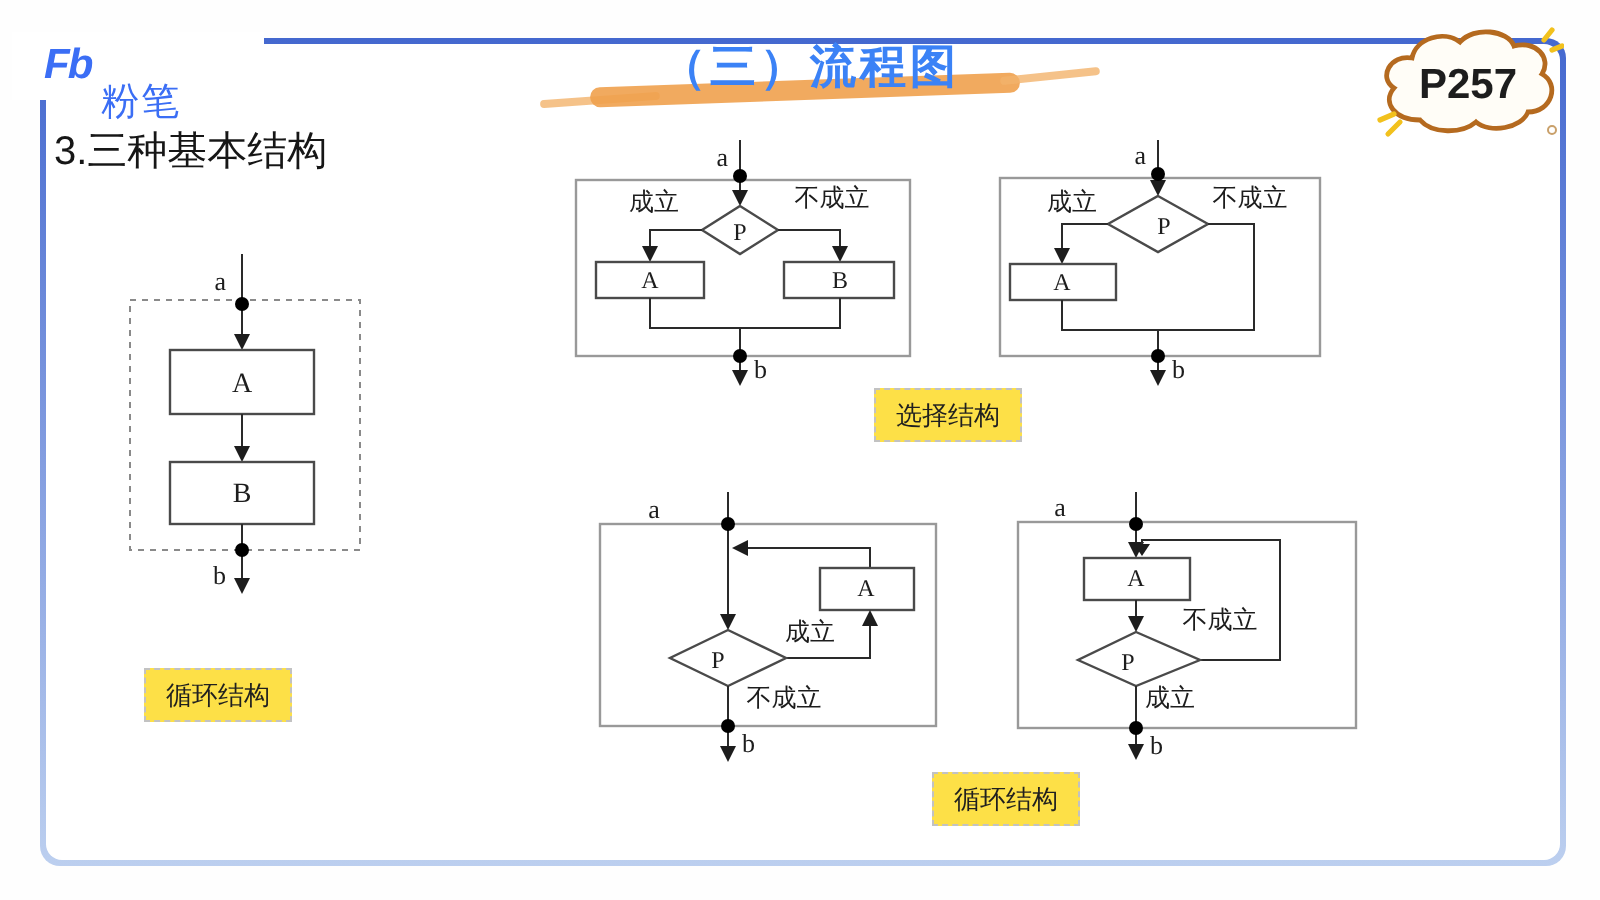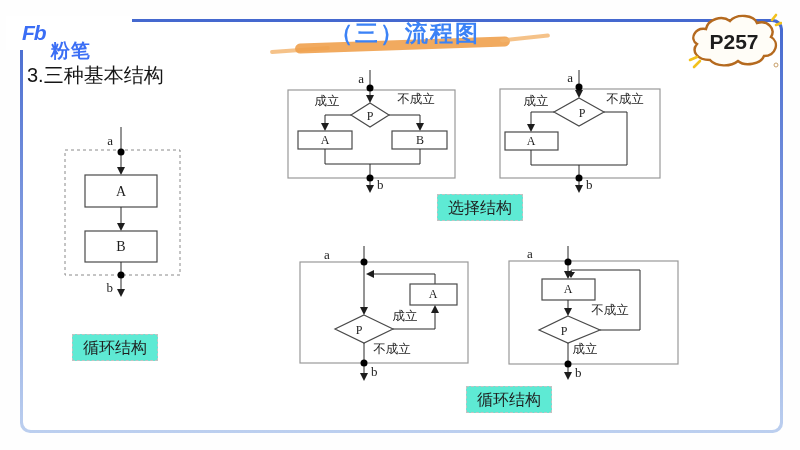--- a/index.html
+++ b/index.html
@@ -8,42 +8,42 @@
 
   
   .frame-outer{position:absolute;left:20px;top:19px;width:763px;height:414px;border-radius:10px;
                background:linear-gradient(180deg,#4468cf 0%,#7c97de 45%,#bccfef 100%);z-index:0;}
   .frame-inner{position:absolute;left:3px;top:3px;width:757px;height:408px;border-radius:8px;background:#fff;}
 
   
   .logo{position:absolute;left:6px;top:16px;width:126px;height:34px;background:#fff;z-index:3;
         display:flex;align-items:center;gap:5px;padding-left:16px;box-sizing:border-box;}
   .logo .fb{color:#3b6ef5;font-weight:bold;font-size:21px;font-style:italic;letter-spacing:-1px;}
-  .logo .name{color:#3b6ef5;font-weight:bold;font-size:19px;letter-spacing:1px;margin-top:36px;}
+  .logo .name{color:#3b6ef5;font-weight:normal;font-size:19px;letter-spacing:1px;margin-top:36px;}
 
   
   .title-wrap{position:absolute;left:280px;top:18px;width:250px;height:40px;z-index:2;}
   .hl-main{position:absolute;left:15px;top:22px;width:215px;height:10px;background:#f0a14e;
            border-radius:6px;transform:rotate(-2deg);opacity:.9;}
   .hl-tail-l{position:absolute;left:-10px;top:30px;width:60px;height:4px;background:#f3b36b;
              border-radius:3px;transform:rotate(-4deg);opacity:.8;}
   .hl-tail-r{position:absolute;left:220px;top:18px;width:50px;height:4px;background:#f3b36b;
              border-radius:3px;transform:rotate(-6deg);opacity:.8;}
   .title-text{position:absolute;left:0;top:0;width:100%;text-align:center;font-size:23px;font-weight:bold;
               font-family:"Liberation Serif","DejaVu Serif",serif;color:#3b82f6;letter-spacing:2px;}
 
   
   .badge{position:absolute;left:686px;top:12px;width:96px;height:62px;z-index:3;}
 
   .heading{position:absolute;left:27px;top:62px;font-size:20px;color:#161616;z-index:1;font-weight:500;}
 
   .diagram{position:absolute;z-index:1;}
 
-  .caption{position:absolute;z-index:1;background:#5eead4;border:1px dashed #c2c2c2;
-           padding:2px 10px;font-size:16px;color:#1f1f1f;line-height:21px;}
+  .caption{position:absolute;z-index:1;background:#fde047;border:1px dashed #c2c2c2;
+           padding:2px 10px;font-size:13px;color:#1f1f1f;line-height:21px;}
 
   svg text{font-family:"Liberation Serif","DejaVu Serif",serif;fill:#1d1d1d;}
   svg text.cn{font-family:"Liberation Sans","DejaVu Sans",sans-serif;font-size:12.5px;}
   svg .ln{stroke:#2a2a2a;stroke-width:1;fill:none;}
   svg .box{stroke:#4a4a4a;stroke-width:1.2;fill:#fff;}
   svg .outer{stroke:#999;stroke-width:1.2;fill:none;}
   svg .dot{fill:#000;}
   svg .ah{fill:#1d1d1d;stroke:none;}
 </style>
 </head>

